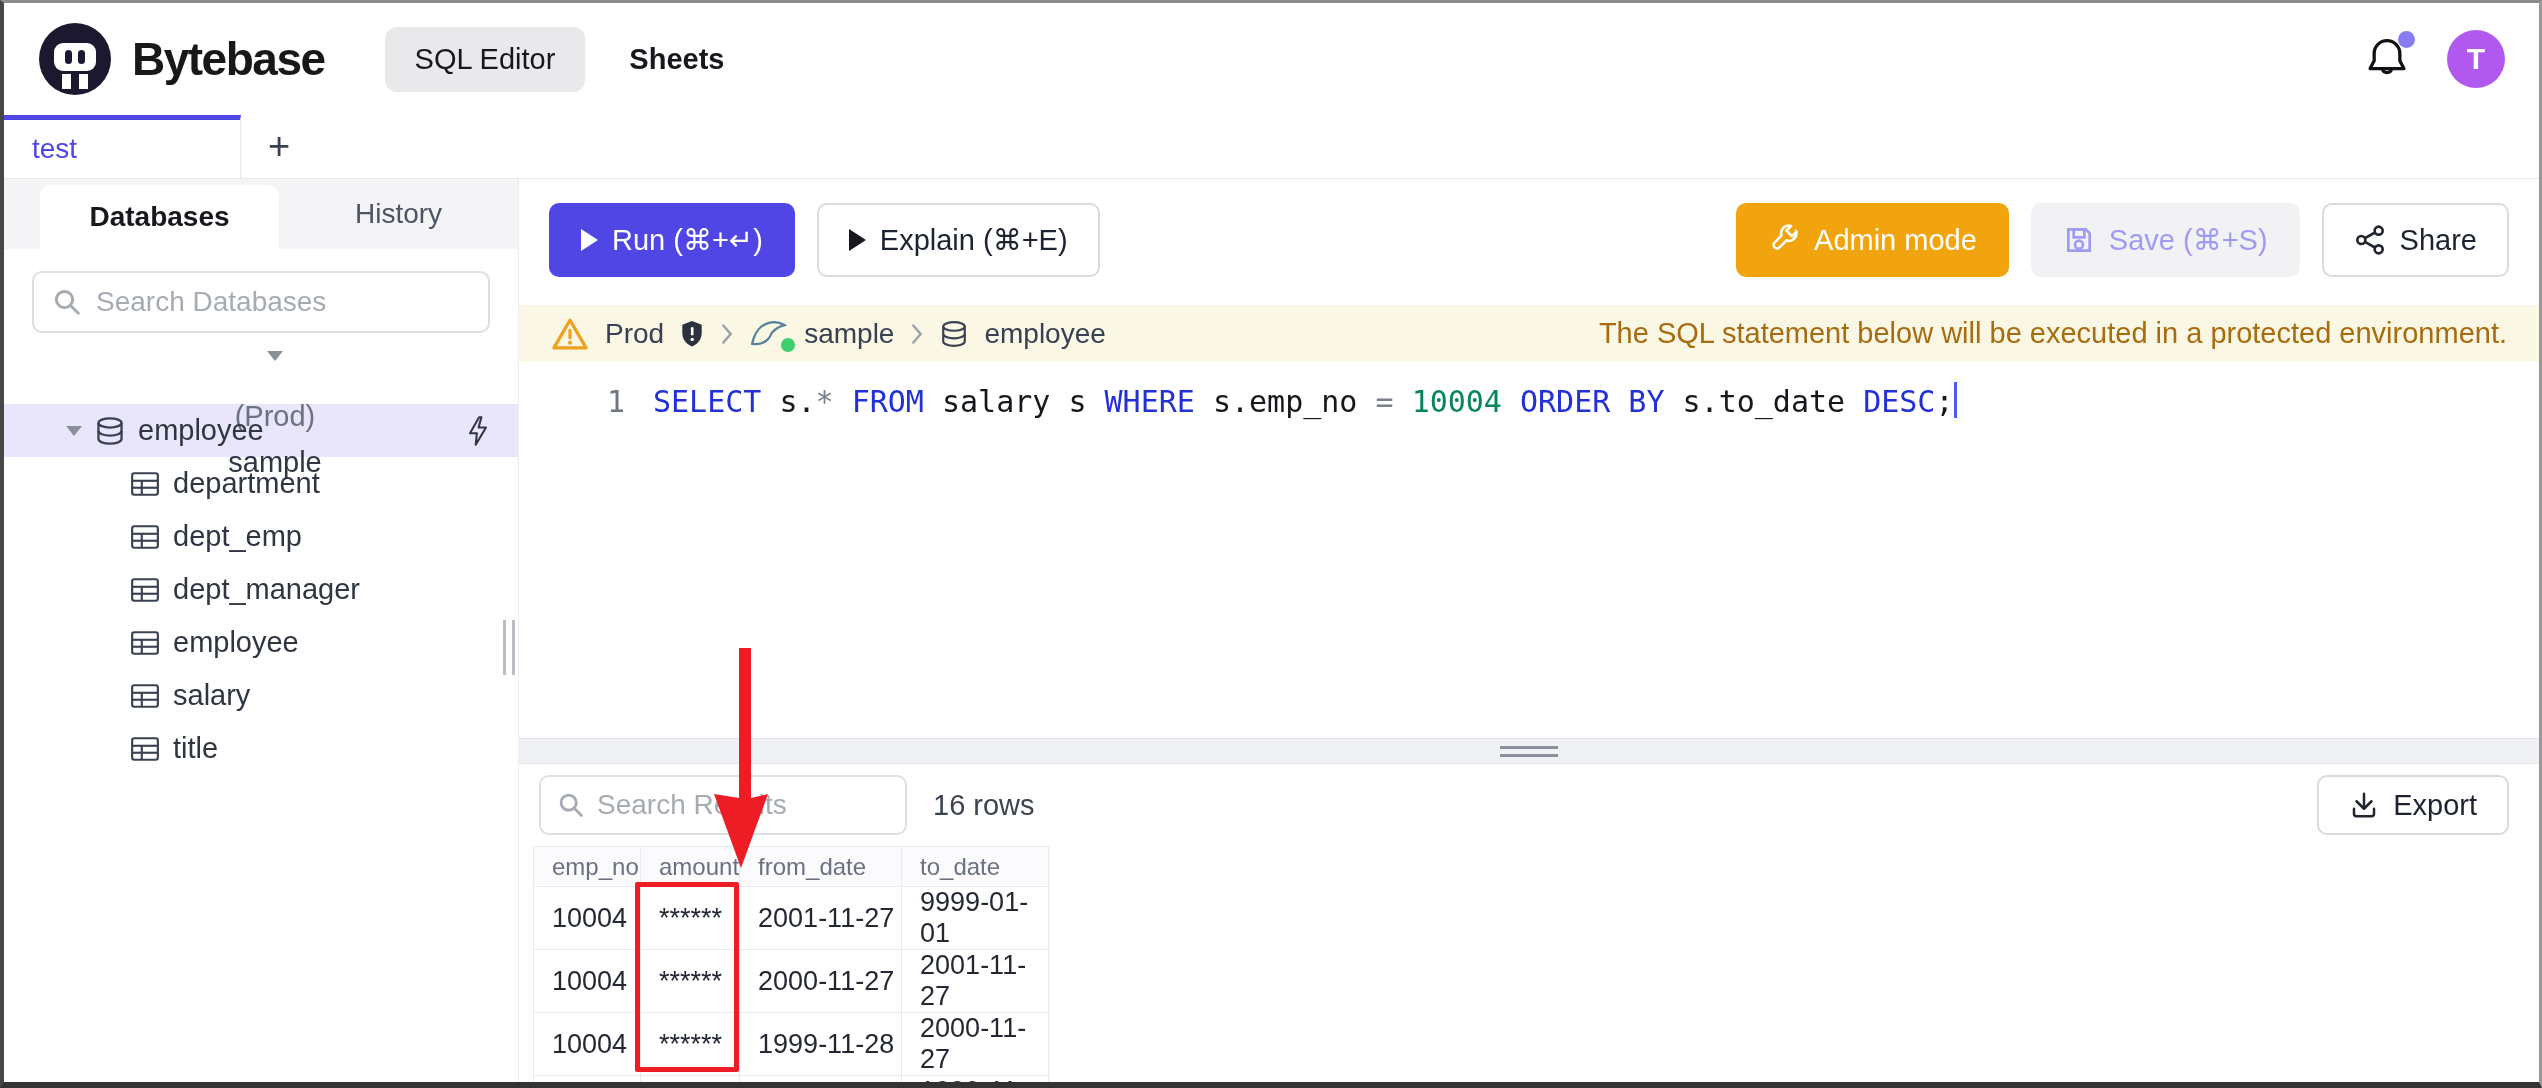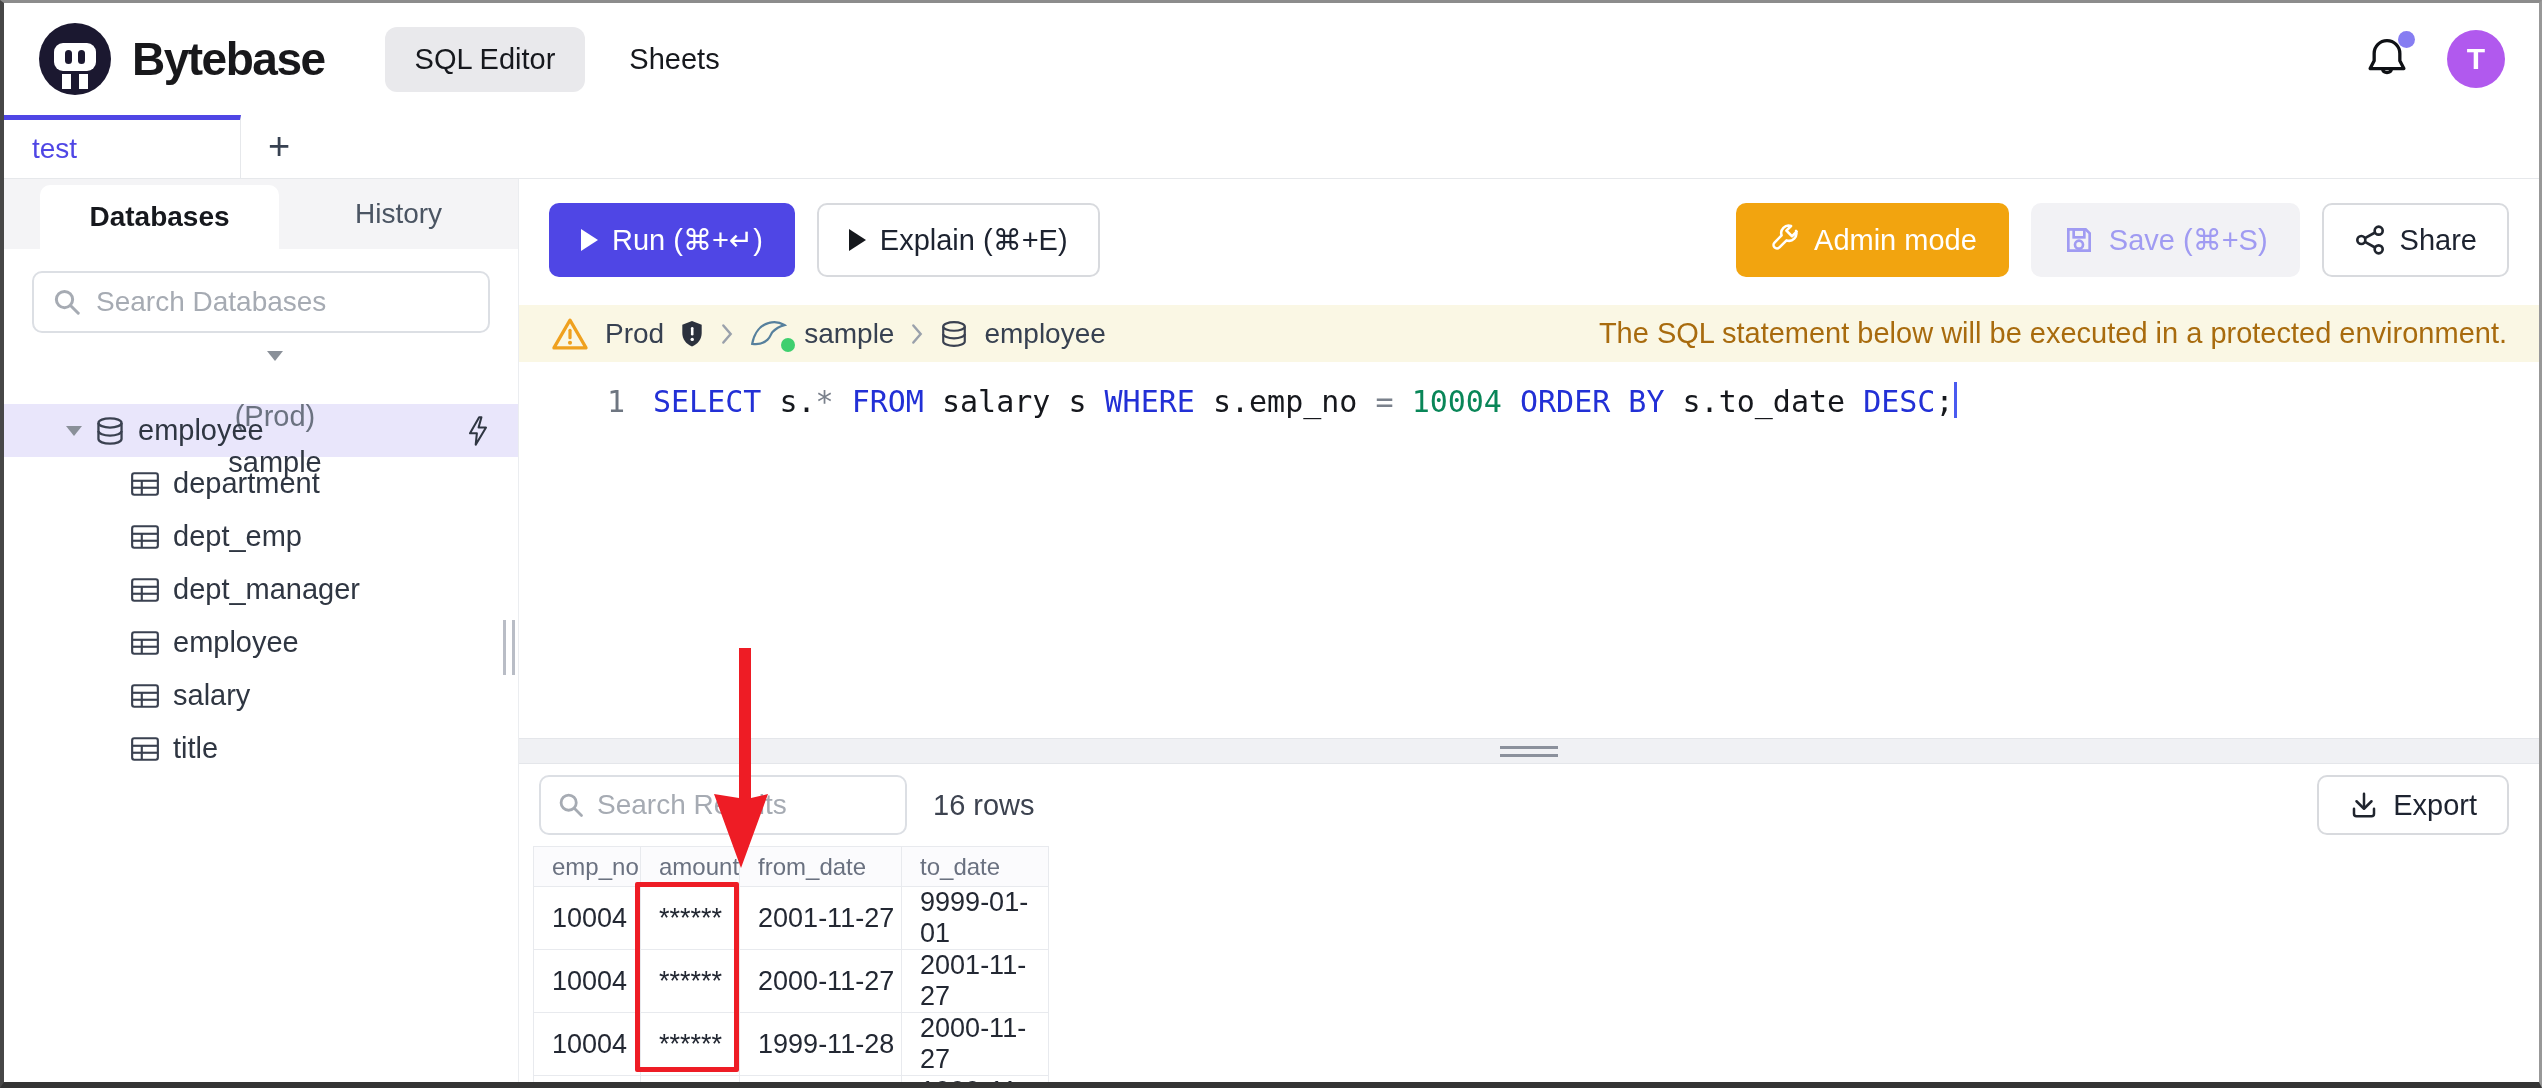--- a/index.html
+++ b/index.html
@@ -9,21 +9,21 @@
     font-family:"Liberation Sans",sans-serif; overflow:hidden;
     border-top:3px solid #8c8c8c; border-left:4px solid #474747;
     border-right:3px solid #989898; border-bottom:6px solid #343434;
     color:#1d2330;
   }
   
   .header { height:112px; display:flex; align-items:center; padding:0 34px; background:#fff; }
   .logo { display:flex; align-items:center; }
   .brand { margin-left:20px; font-size:46px; font-weight:700; color:#18181b; letter-spacing:-1.5px; }
   .nav-pill { margin-left:60px; background:#e9e9ec; border-radius:12px; padding:16px 30px; font-size:29px; color:#16181d; font-weight:500; cursor:pointer; }
-  .nav-plain { margin-left:44px; font-size:29px; color:#16181d; font-weight:400; cursor:pointer; }
+  .nav-plain { margin-left:44px; font-size:29px; color:#16181d; font-weight:700; cursor:pointer; }
   .header-right { margin-left:auto; display:flex; align-items:center; gap:38px; }
   .bell-wrap { position:relative; width:44px; height:48px; cursor:pointer; }
   .bell-dot { position:absolute; top:-4px; right:-6px; width:17px; height:17px; border-radius:50%; background:#867df2; }
   .avatar { width:58px; height:58px; border-radius:50%; background:#b159ee; color:#fff; display:flex; align-items:center; justify-content:center; font-size:30px; font-weight:700; cursor:pointer; }
   
   .tabbar { height:64px; border-bottom:1px solid #e6e8eb; display:flex; align-items:stretch; }
   .sheet-tab { width:237px; border-right:1px solid #e6e8eb; border-top:5px solid #4f46e5; display:flex; align-items:center; padding-left:28px; color:#4f46e5; font-size:28px; background:#fff; cursor:pointer; }
   .tab-add { width:76px; display:flex; align-items:center; justify-content:center; font-size:38px; color:#374151; cursor:pointer; }
   
   .body { display:flex; height:903px; }

